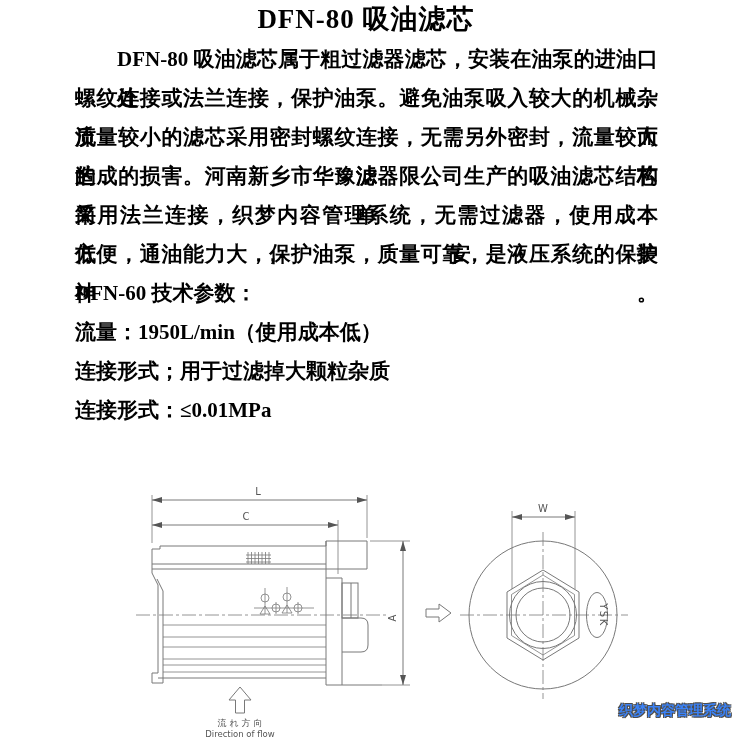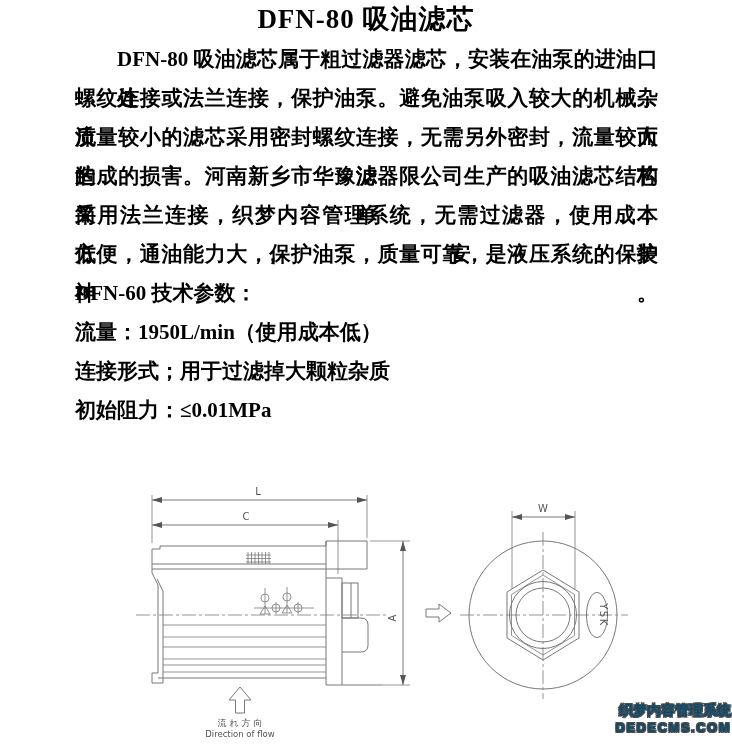--- a/index.html
+++ b/index.html
@@ -36,21 +36,21 @@
   }
   svg text{
     font-family:"DejaVu Sans","Liberation Sans",sans-serif;
     fill:#555;
   }
   .watermark{
     position:absolute;right:1px;top:701px;width:180px;
     text-align:right;
     font-family:"Liberation Sans","DejaVu Sans",sans-serif;
     font-weight:700;
-    color:#0c4a6e;
+    color:#3b82f6;
     text-shadow:-1px -1px 0 #4d4d4d,1px -1px 0 #4d4d4d,-1px 1px 0 #4d4d4d,1px 1px 0 #4d4d4d;
   }
   .watermark .wm1{font-size:14px;line-height:18px;letter-spacing:0px;}
   .watermark .wm2{font-size:13px;line-height:17px;letter-spacing:1.5px;}
 </style>
 </head>
 <body>
 
 <div id="page">
 
@@ -59,21 +59,21 @@
   <div class="textblock">
     <div class="line just indent">DFN-80 吸油滤芯属于粗过滤器滤芯，安装在油泵的进油口处，</div>
     <div class="line just">螺纹连接或法兰连接，保护油泵。避免油泵吸入较大的机械杂质而</div>
     <div class="line just">流量较小的滤芯采用密封螺纹连接，无需另外密封，流量较大的滤芯</div>
     <div class="line just">造成的损害。河南新乡市华豫滤器限公司生产的吸油滤芯结构简单，</div>
     <div class="line just">采用法兰连接，织梦内容管理系统，无需过滤器，使用成本低，安装</div>
     <div class="line just">方便，通油能力大，保护油泵，质量可靠，是液压系统的保护神。</div>
     <div class="line">DFN-60 技术参数：</div>
     <div class="line">流量：1950L/min（使用成本低）</div>
     <div class="line">连接形式；用于过滤掉大颗粒杂质</div>
-    <div class="line">初始阻力：≤0.01MPa</div>
+    <div class="line">连接形式：≤0.01MPa</div>
   </div>
 
   <div class="drawing-wrap">
     <svg width="600" height="270" viewBox="0 0 600 270" stroke="#787878" stroke-width="1" fill="none">
       <defs>
         <marker id="arrE" markerWidth="11" markerHeight="8" refX="10" refY="3.5" orient="auto" markerUnits="userSpaceOnUse">
           <path d="M10,3.5 L0,0.5 L0,6.5 Z" fill="#555" stroke="none"></path>
         </marker>
         <marker id="arrS" markerWidth="11" markerHeight="8" refX="0" refY="3.5" orient="auto" markerUnits="userSpaceOnUse">
           <path d="M0,3.5 L10,0.5 L10,6.5 Z" fill="#555" stroke="none"></path>
@@ -187,16 +187,15 @@
           <line x1="445" y1="36" x2="445" y2="114" stroke-width="0.8"></line>
           <line x1="382" y1="42" x2="445" y2="42" marker-start="url(#arrS)" marker-end="url(#arrE)"></line>
           <text x="413" y="37" font-size="10" text-anchor="middle" stroke="none">W</text>
         </g>
       </g>
     </svg>
   </div>
 
   <div class="watermark">
     <div class="wm1">织梦内容管理系统</div>
-    <div class="wm2">DEDECMS.COM</div>
   </div>
 
 </div>
 
 </body></html>

